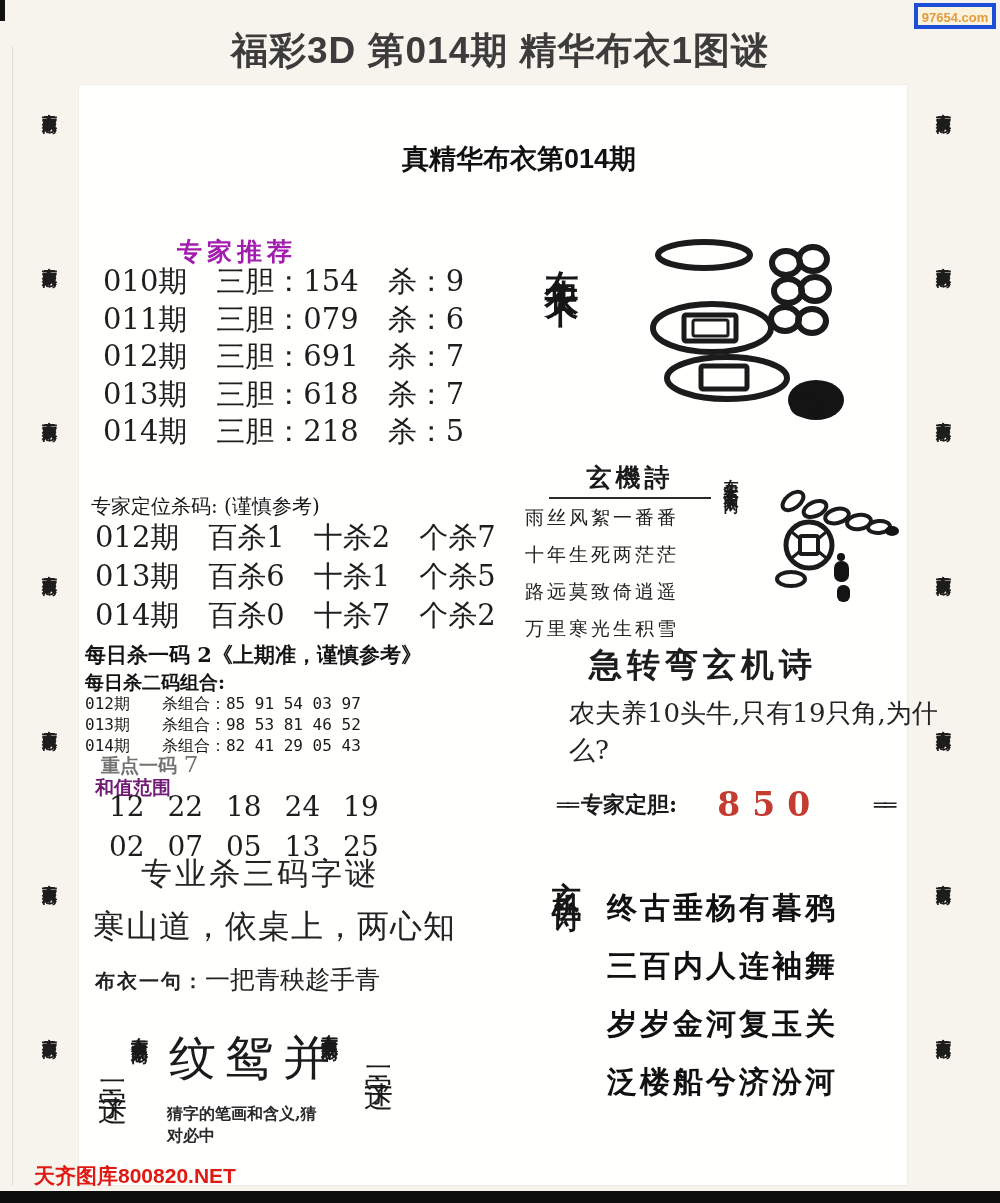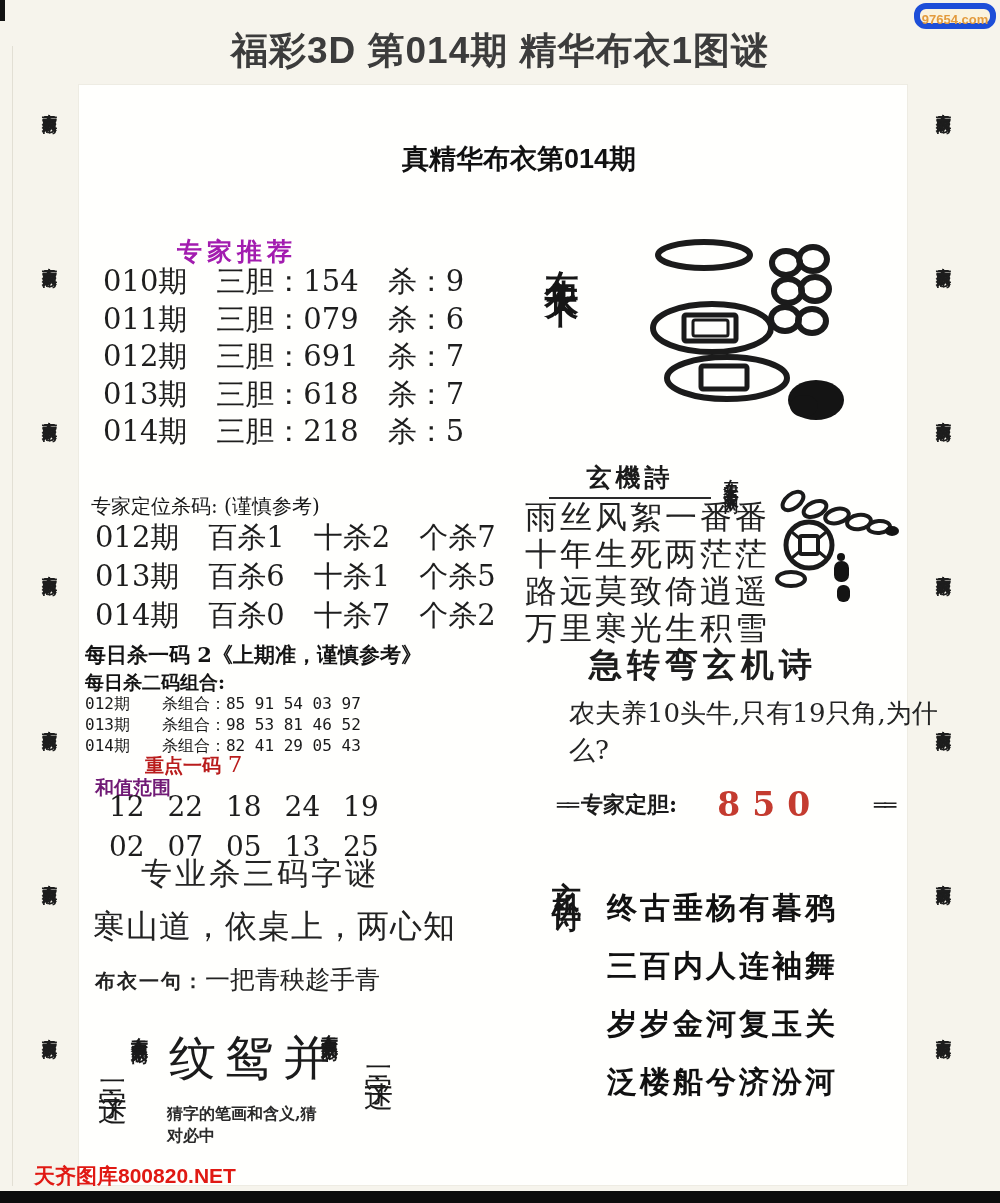--- a/index.html
+++ b/index.html
@@ -9,21 +9,21 @@
     width:1000px; height:1203px;
     background:#f6f4ec;
     font-family:"DejaVu Serif", serif;
     color:#222;
     overflow:hidden;
   }
   .top-tick { position:absolute; left:0; top:2; width:5px; height:21px; background:#121212; }
   .scan-vline { position:absolute; left:12px; top:46px; width:1px; height:1140px; background:#e2dfd4; }
   .badge {
     position:absolute; right:4px; top:3px; width:82px; height:26px;
-    border:6px solid #1d4ed8; background:#faf3de; border-radius:12px;
+    border:4px solid #1d4ed8; background:#faf3de; border-radius:0;
     color:#e39b3d; font-family:"Liberation Sans", sans-serif;
     font-size:13px; font-weight:bold; text-align:center; line-height:22px;
   }
   .page-title {
     position:absolute; left:0; top:26px; width:1000px; text-align:center;
     font-family:"Liberation Sans", sans-serif; font-weight:bold;
     font-size:37px; color:#3c3c3c; letter-spacing:1px;
   }
   .vtext { writing-mode:vertical-rl; text-orientation:upright; }
   .margin-col {
@@ -49,39 +49,39 @@
     left:460px; top:158px; font-size:34px; letter-spacing:9px; color:#161616;
     font-weight:bold;
   }
   .sec-header-1 { left:98px; top:150px; font-size:25px; font-weight:bold; letter-spacing:5px; color:#a21caf; }
   .rec-rows { left:24px; top:178px; font-size:29px; line-height:37.5px; color:#1e1e1e; }
   .poskill-header { left:12px; top:408px; font-size:20px; font-weight:normal; color:#171717; }
   .poskill-rows { left:16px; top:433px; font-size:29px; line-height:39px; color:#1e1e1e; }
   .daily-header { left:6px; top:556px; font-size:21px; font-weight:bold; color:#141414; }
   .daily-sub { left:6px; top:585px; font-size:19px; font-weight:bold; color:#141414; }
   .daily-rows { left:6px; top:608px; font-family:"DejaVu Sans Mono", monospace; font-weight:normal; font-size:16px; line-height:21px; color:#191919; }
-  .keyone { left:22px; top:666px; font-size:19px; font-weight:bold; color:#b91c1c;margin-left:44px; }
+  .keyone { left:22px; top:666px; font-size:19px; font-weight:bold; color:#737373; }
   .keyone .val { font-weight:normal; font-size:23px; }
   .sumrange { left:16px; top:690px; font-size:19px; font-weight:bold; color:#701a75; }
   .sum-rows { left:30px; top:702px; font-size:28px; line-height:39.5px; word-spacing:14px; color:#1e1e1e; }
   .killthree-header { left:62px; top:768px; font-size:31px; letter-spacing:3px; color:#242424; }
   .hanshan { left:14px; top:820px; font-size:32px; letter-spacing:1px; color:#222; }
   .buyiyiju { left:16px; top:878px; font-size:25px; color:#222; }
   .buyiyiju .lbl { font-size:20px; font-weight:bold; letter-spacing:2px; }
   .tcl { font-size:29px; letter-spacing:8px; color:#1a1a1a; }
   .tcl-left { left:14px; top:972px; }
   .tcl-right { left:280px; top:958px; }
   .bwm { font-size:17px; font-weight:bold; letter-spacing:2px; color:#1a1a1a; }
   .bwm-1 { left:50px; top:938px; }
   .bwm-2 { left:240px; top:935px; }
   .three-answer { left:90px; top:942px; font-size:47px; letter-spacing:10px; color:#1b1b1b; }
   .three-caption { left:88px; top:1018px; font-size:16px; font-weight:bold; line-height:22px; white-space:pre-line; color:#2a2a2a; }
   .xj-header { left:470px; top:376px; width:162px; border-bottom:2px solid #2a2a2a; text-align:center; padding-bottom:3px;
     font-size:25px; font-weight:bold; letter-spacing:4px; color:#1b1b1b; }
-  .poem1 { left:446px; top:414px; font-size:32px; line-height:37px; letter-spacing:3px; color:#222; }
+  .poem1 { left:446px; top:414px; font-size:19px; line-height:37px; letter-spacing:3px; color:#222; }
   .side-wm { left:642px; top:382px; font-size:15px; font-weight:bold; letter-spacing:3px; color:#1a1a1a; }
   .teaser-header { left:510px; top:558px; font-size:33px; font-weight:bold; letter-spacing:5px; color:#1d1d1d; }
   .teaser-q { left:490px; top:610px; width:372px; font-size:26px; line-height:37px; color:#242424; }
   .dan-row { left:478px; top:700px; display:flex; align-items:center; }
   .dan-dash { font-size:20px; font-weight:bold; color:#222; letter-spacing:-2px; }
   .dan-label { font-size:22px; font-weight:bold; color:#1b1b1b; margin-left:4px; }
   .dan-value { font-size:33px; font-weight:bold; letter-spacing:12px; margin-left:40px; }
   .dan-dash.right { margin-left:52px; }
   .xj2-vertical { left:468px; top:772px; font-size:29px; font-weight:bold; letter-spacing:11px; color:#161616; }
   .poem2 { left:528px; top:794px; font-family:"Liberation Sans", sans-serif; font-weight:bold;

